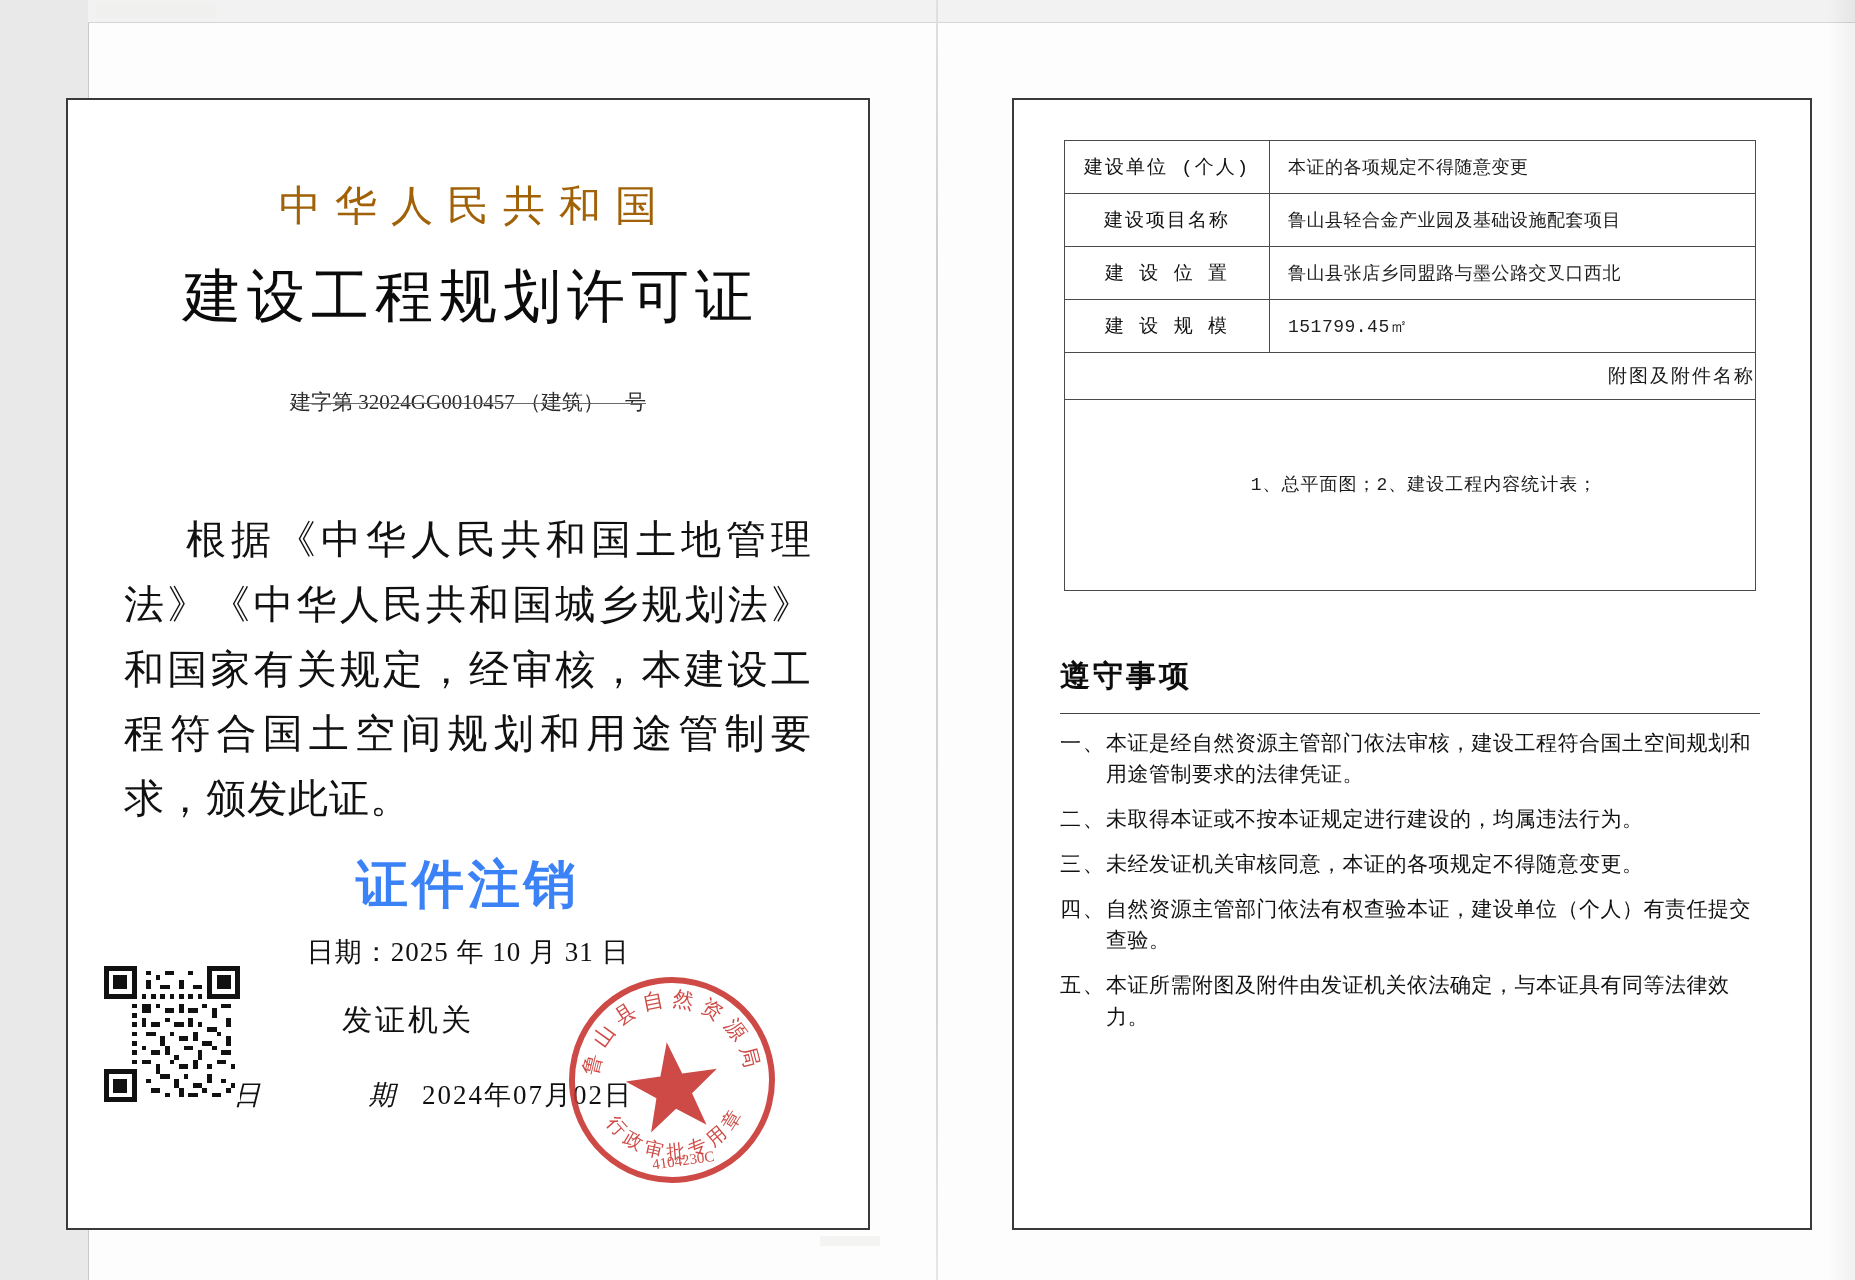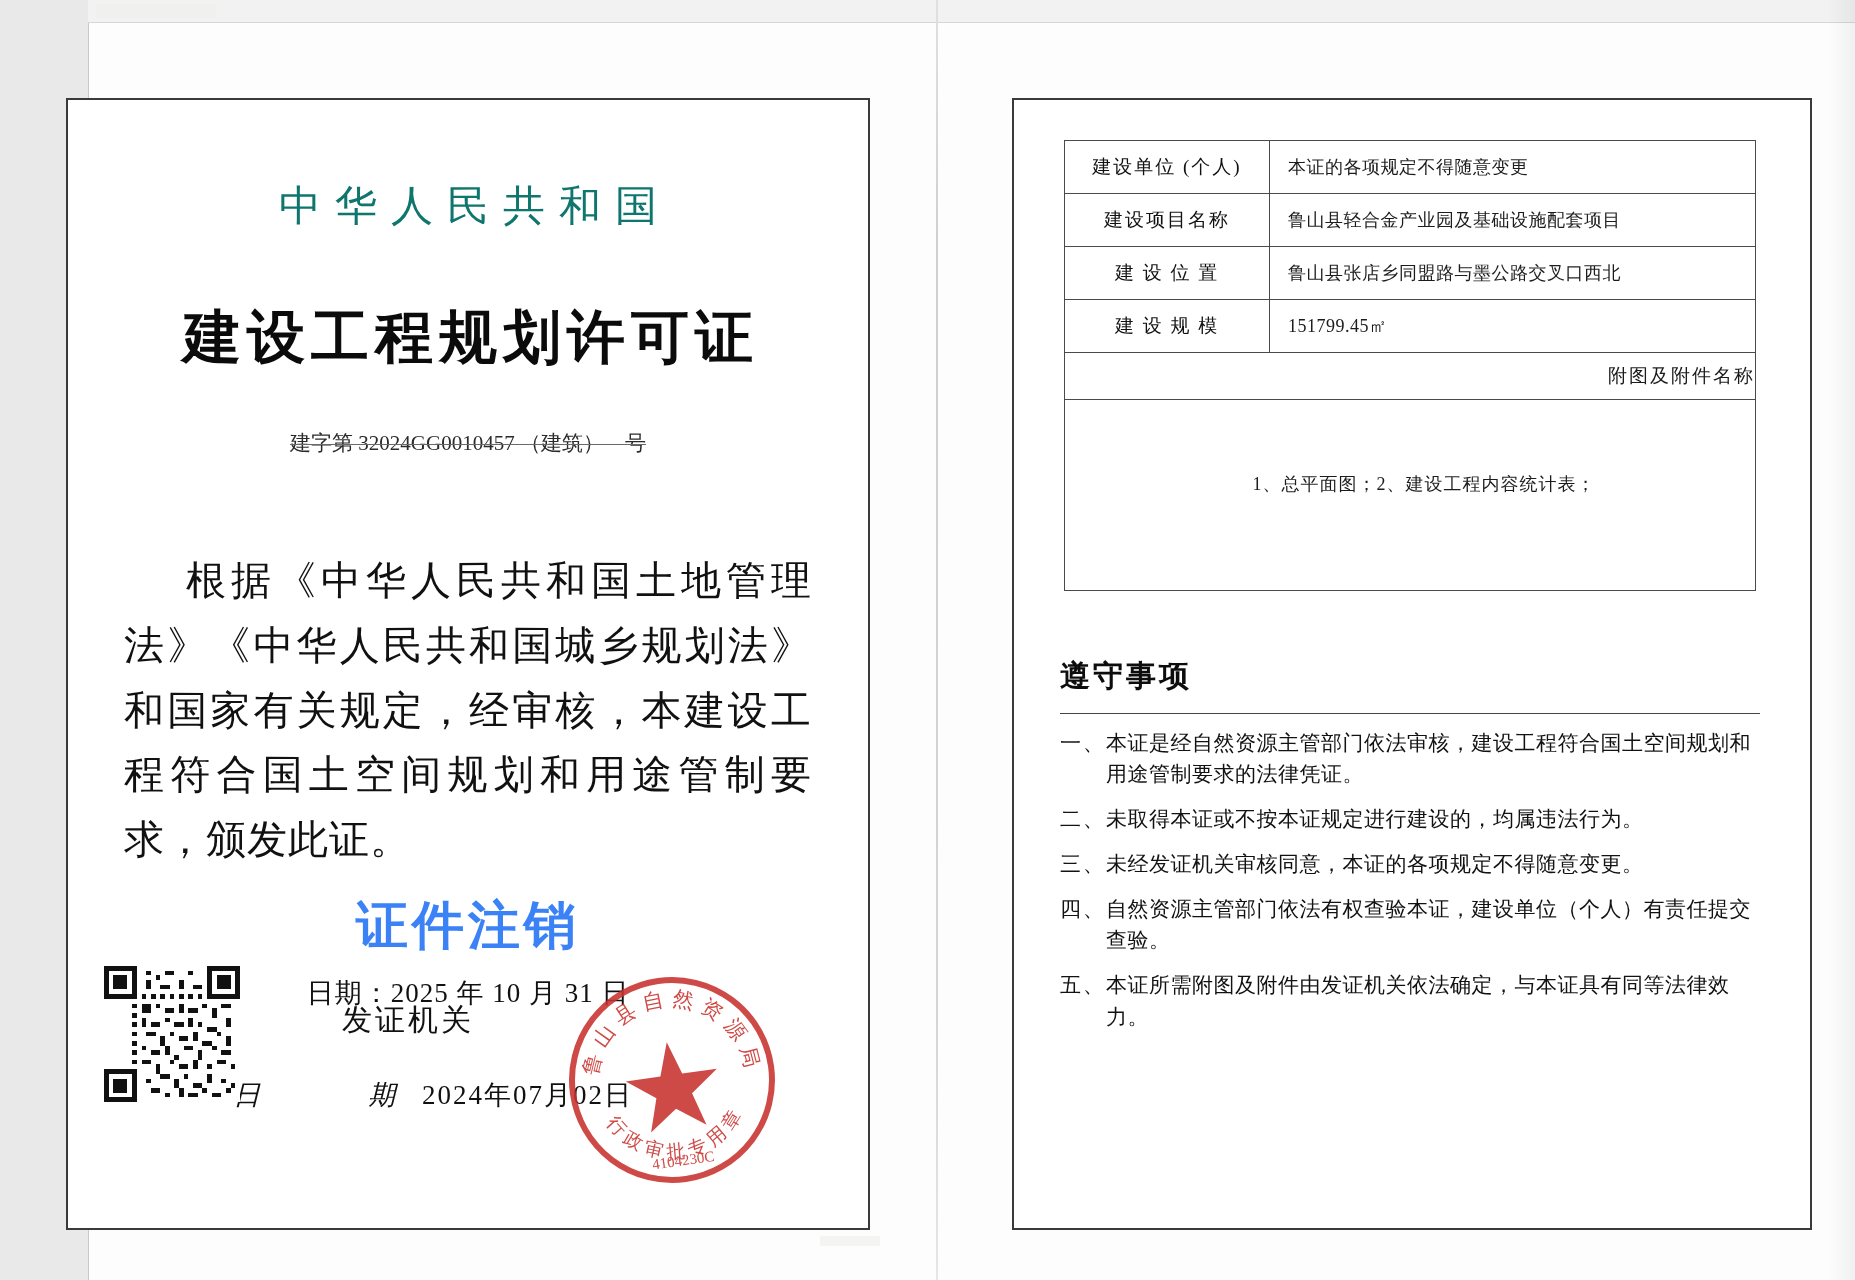--- a/index.html
+++ b/index.html
@@ -56,27 +56,27 @@
     width: 800px; height: 1128px;
     border: 2px solid #3a3a3a;
     background: #ffffff;
   }
   .cert-nation {
     margin-top: 78px;
     text-align: center;
     font-size: 42px;
     letter-spacing: 14px;
     text-indent: 14px;
-    color: #0f766e;
+    color: #a16207;
   }
   .cert-title {
-    margin-top: 65px;
+    margin-top: 24px;
     text-align: center;
     font-size: 58px;
-    font-weight: bold;
+    font-weight: normal;
     letter-spacing: 6px;
     text-indent: 6px;
     color: #0b0b0b;
   }
   .cert-number-row {
     margin-top: 52px;
     text-align: center;
     font-size: 21px;
     color: #2a2a2a;
     position: relative;
@@ -168,20 +168,21 @@
     background: #ffffff;
   }
 
   #info-table {
     position: absolute;
     left: 50px; top: 40px;
     width: 692px;
     border: 1px solid #4a4a4a;
     border-collapse: collapse;
     font-size: 19px;
+    font-family: Liberation Mono, monospace;
   }
   #info-table td {
     border: 1px solid #4a4a4a;
     padding: 0;
     vertical-align: middle;
     height: 52px;
   }
   #info-table td.k {
     width: 204px;
     text-align: center;

